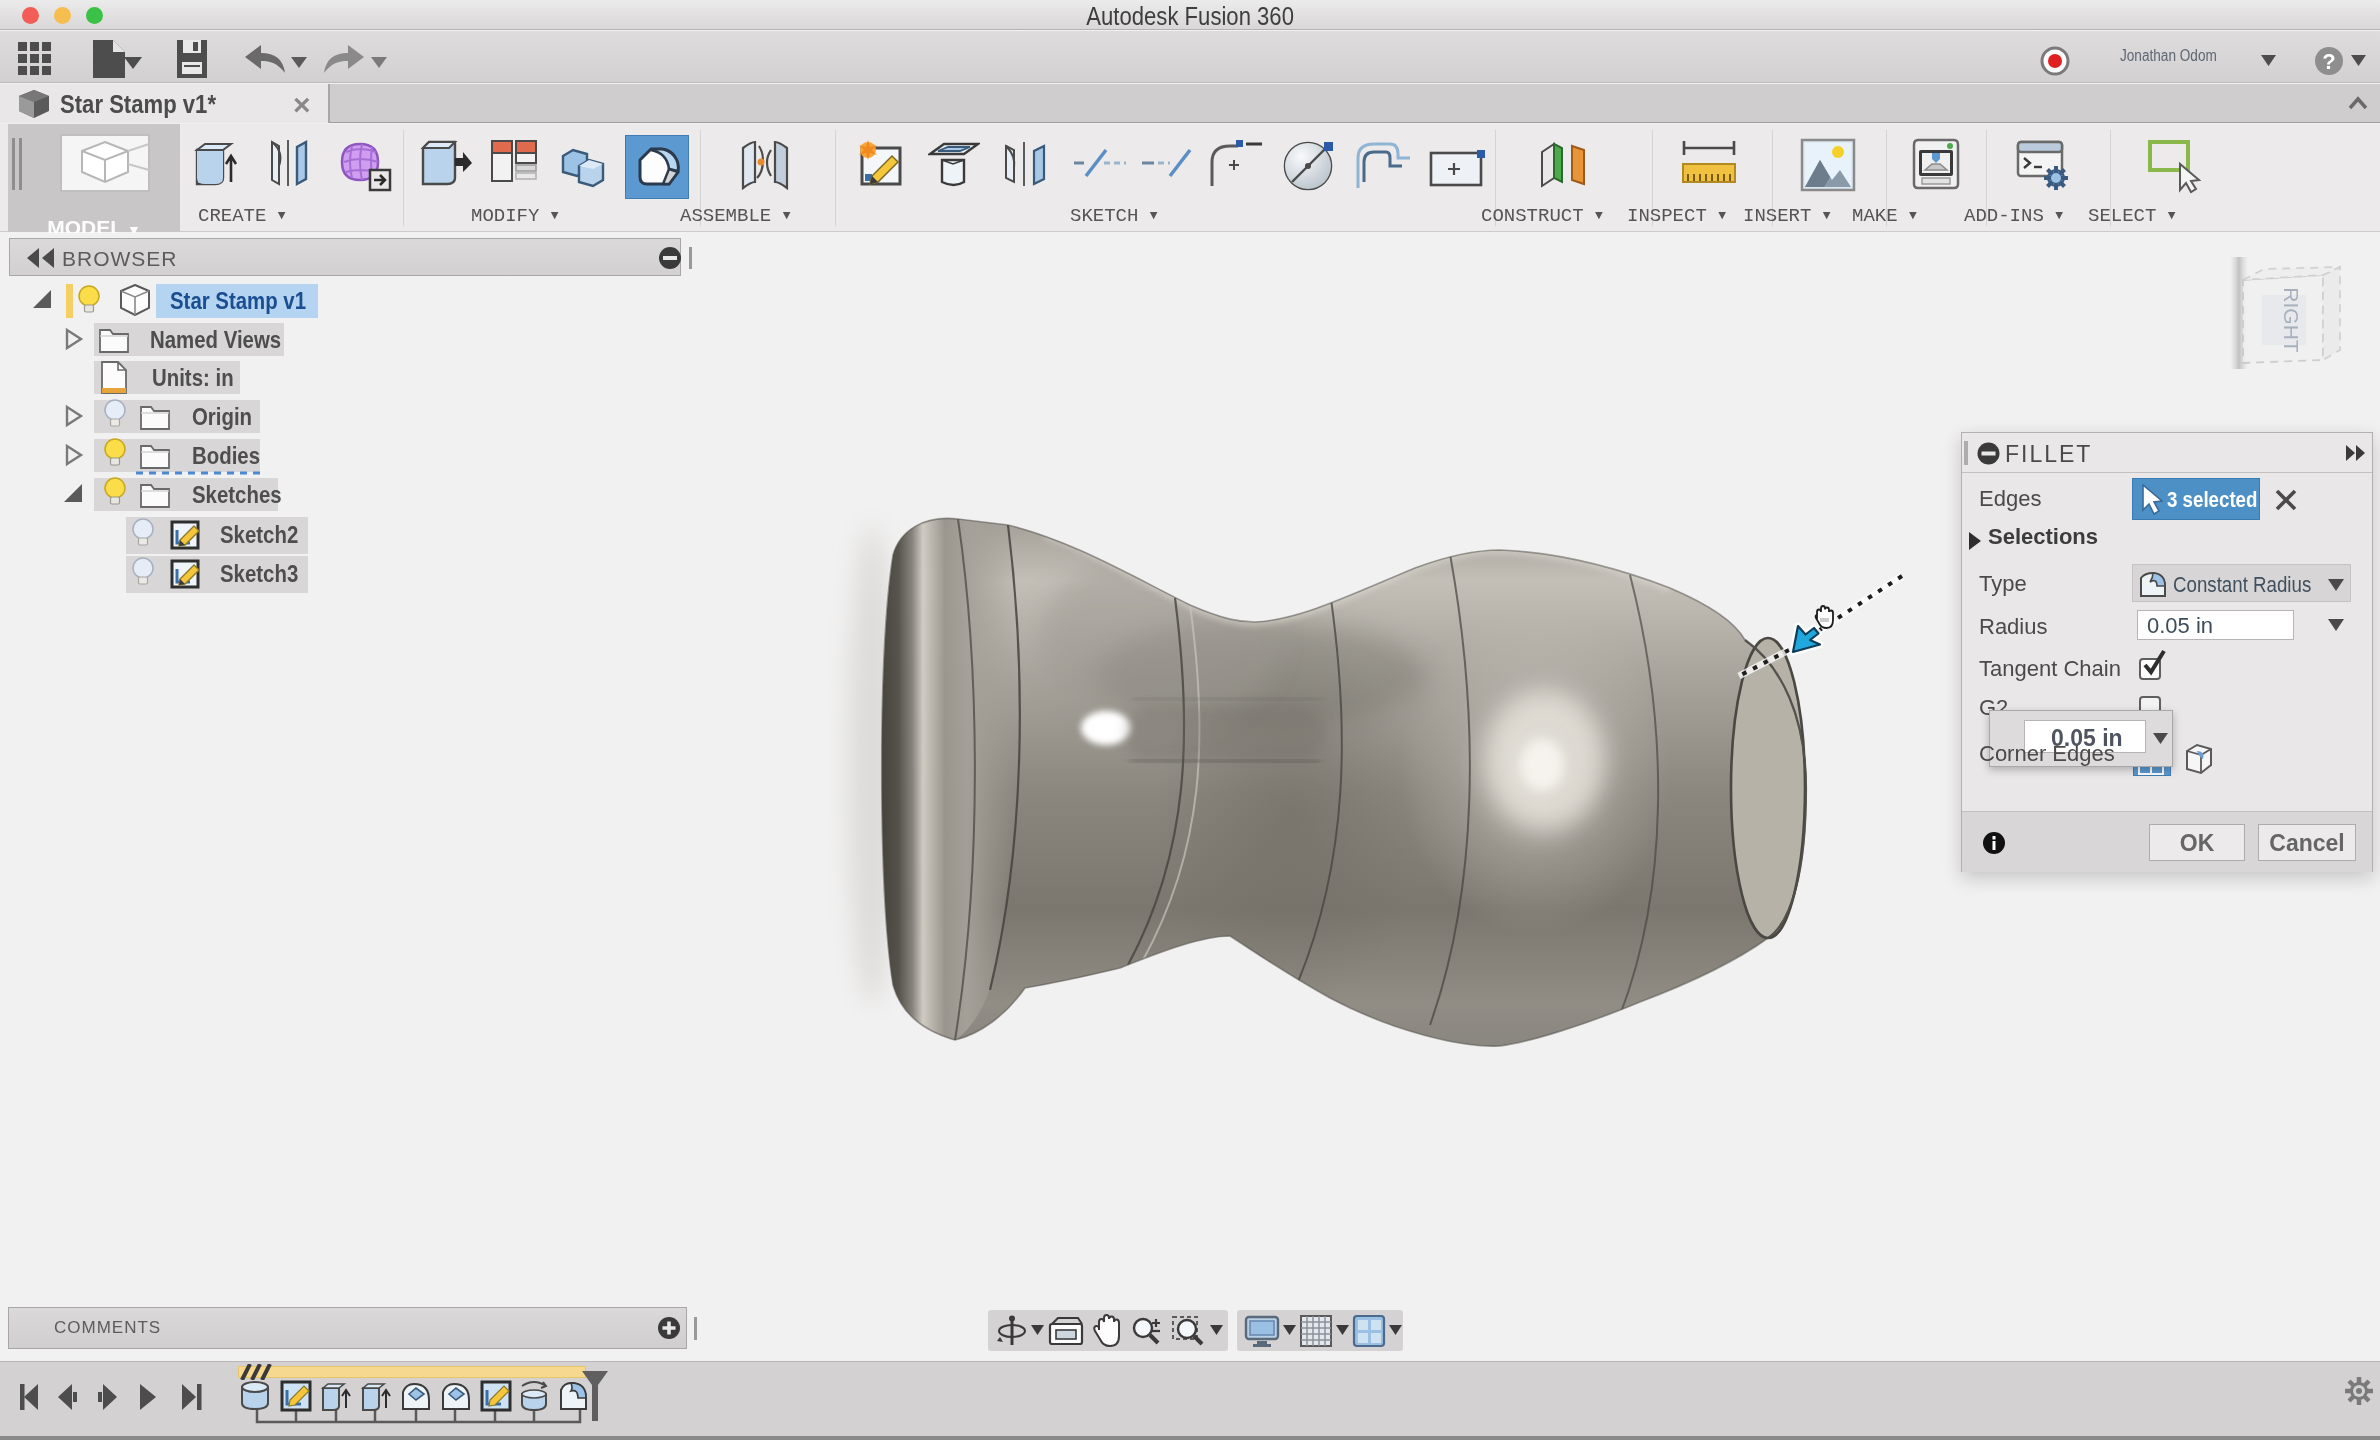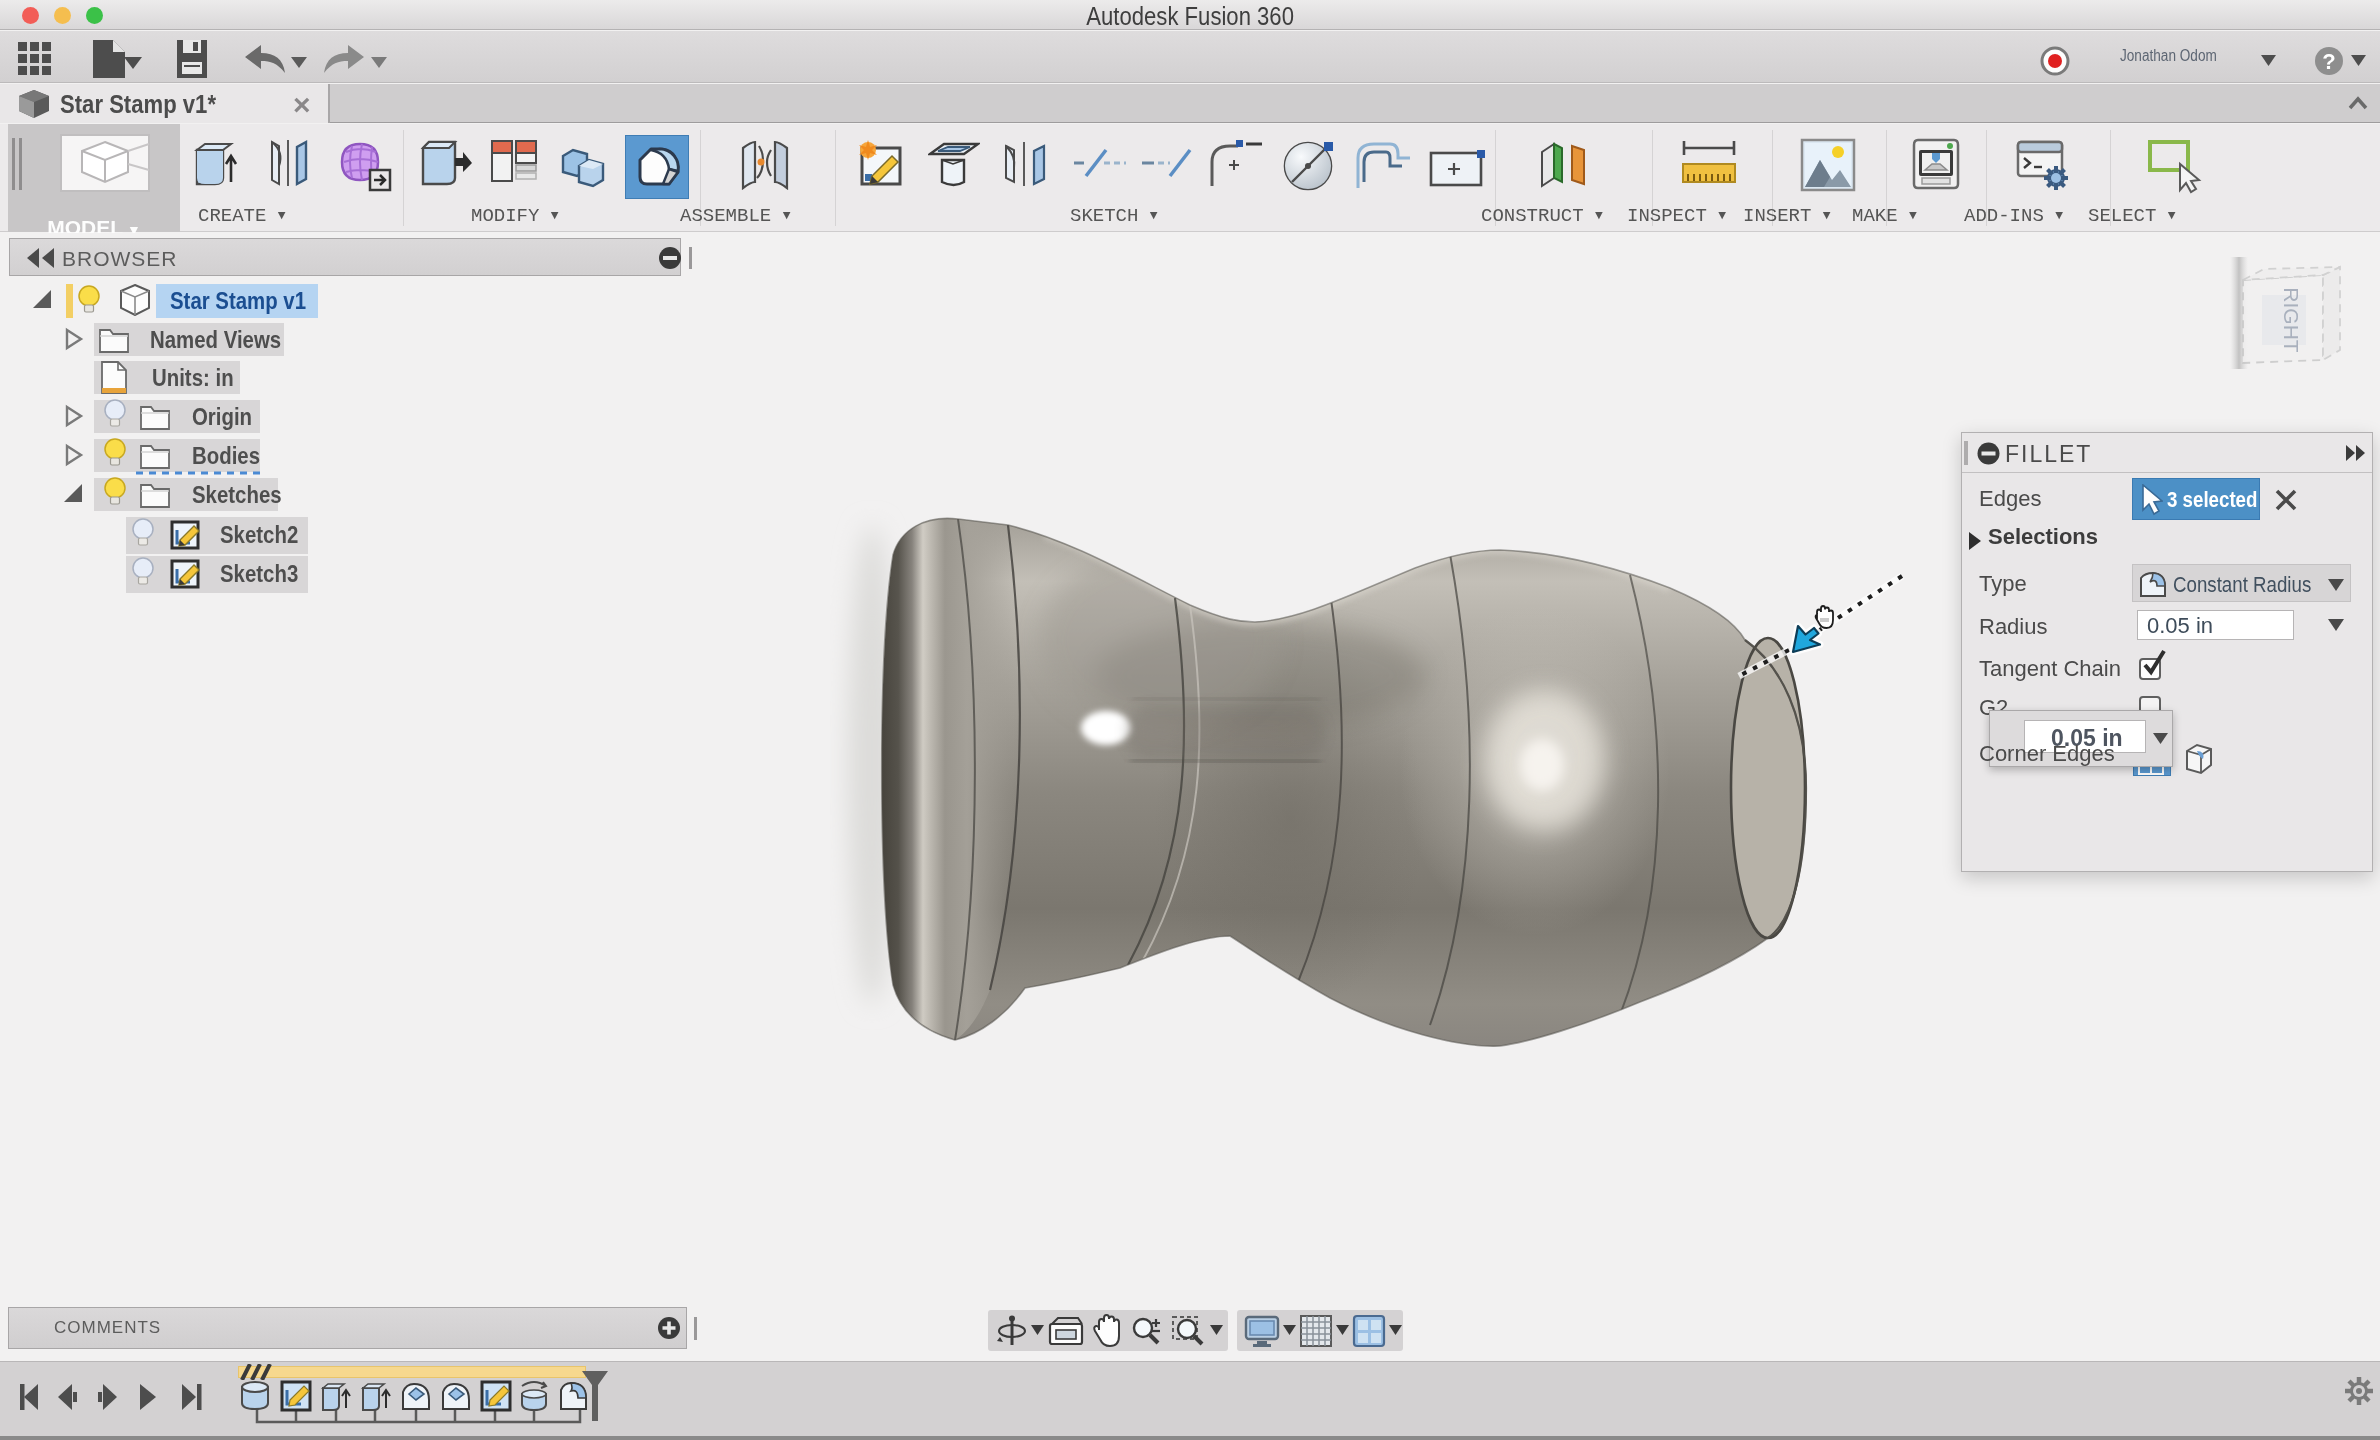--- a/index.html
+++ b/index.html
@@ -707,20 +707,29 @@
 
     <div class="abs" style="left:27px; top:277px; width:184px; height:57px; background:#dddbdc; border:1px solid #aaa8a9; box-shadow:0 3px 8px rgba(0,0,0,0.25); z-index:4;">
       <div class="abs" style="left:34px; top:9px; width:122px; height:33px; background:#ffffff; border:1px solid #b6b4b5;">
         <span class="abs" style="left:26px; top:4px; font-size:23px; font-weight:bold; color:#4e5560;">0.05 in</span>
       </div>
       <svg class="abs" style="left:163px; top:22px;" width="15" height="11" viewBox="0 0 15 11">
           <path d="M0,0 L15,0 L7.5,11 Z" fill="#4a4a4a"></path>
         </svg>
     </div>
 
+    <div id="dlgfoot">
+      <svg class="abs" style="left:21px; top:20px;" width="22" height="22" viewBox="0 0 22 22">
+        <circle cx="11" cy="11" r="11" fill="#111"></circle>
+        <rect x="9.5" y="4" width="3" height="3.5" fill="#fff"></rect>
+          <rect x="9.5" y="9" width="3" height="9" fill="#fff"></rect>
+      </svg>
+      <div class="dbtn" style="left:187px; width:96px; line-height:36px;">OK</div>
+      <div class="dbtn" style="left:296px; width:98px; line-height:36px;">Cancel</div>
+    </div>
   </div>
 
   <div id="comments">
     <span class="ctxt">COMMENTS</span>
     <svg class="abs" style="left:648px; top:8px;" width="24" height="24" viewBox="0 0 24 24">
       <circle cx="12" cy="12" r="11" fill="#3a3a3a"></circle>
         <path d="M12,5.5 L12,18.5 M5.5,12 L18.5,12" stroke="#e8e8e8" stroke-width="3.6"></path>
     </svg>
     <div class="abs" style="left:685px; top:9px; width:3px; height:23px; background:#9a9899;"></div>
   </div>

